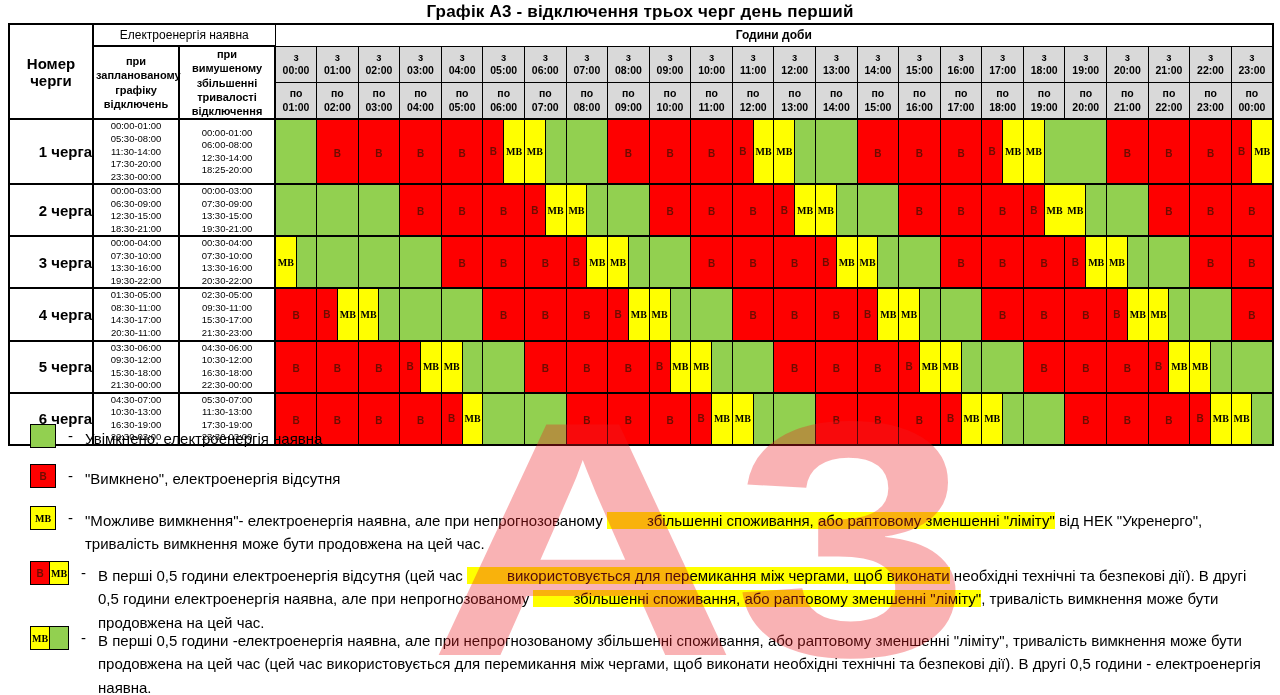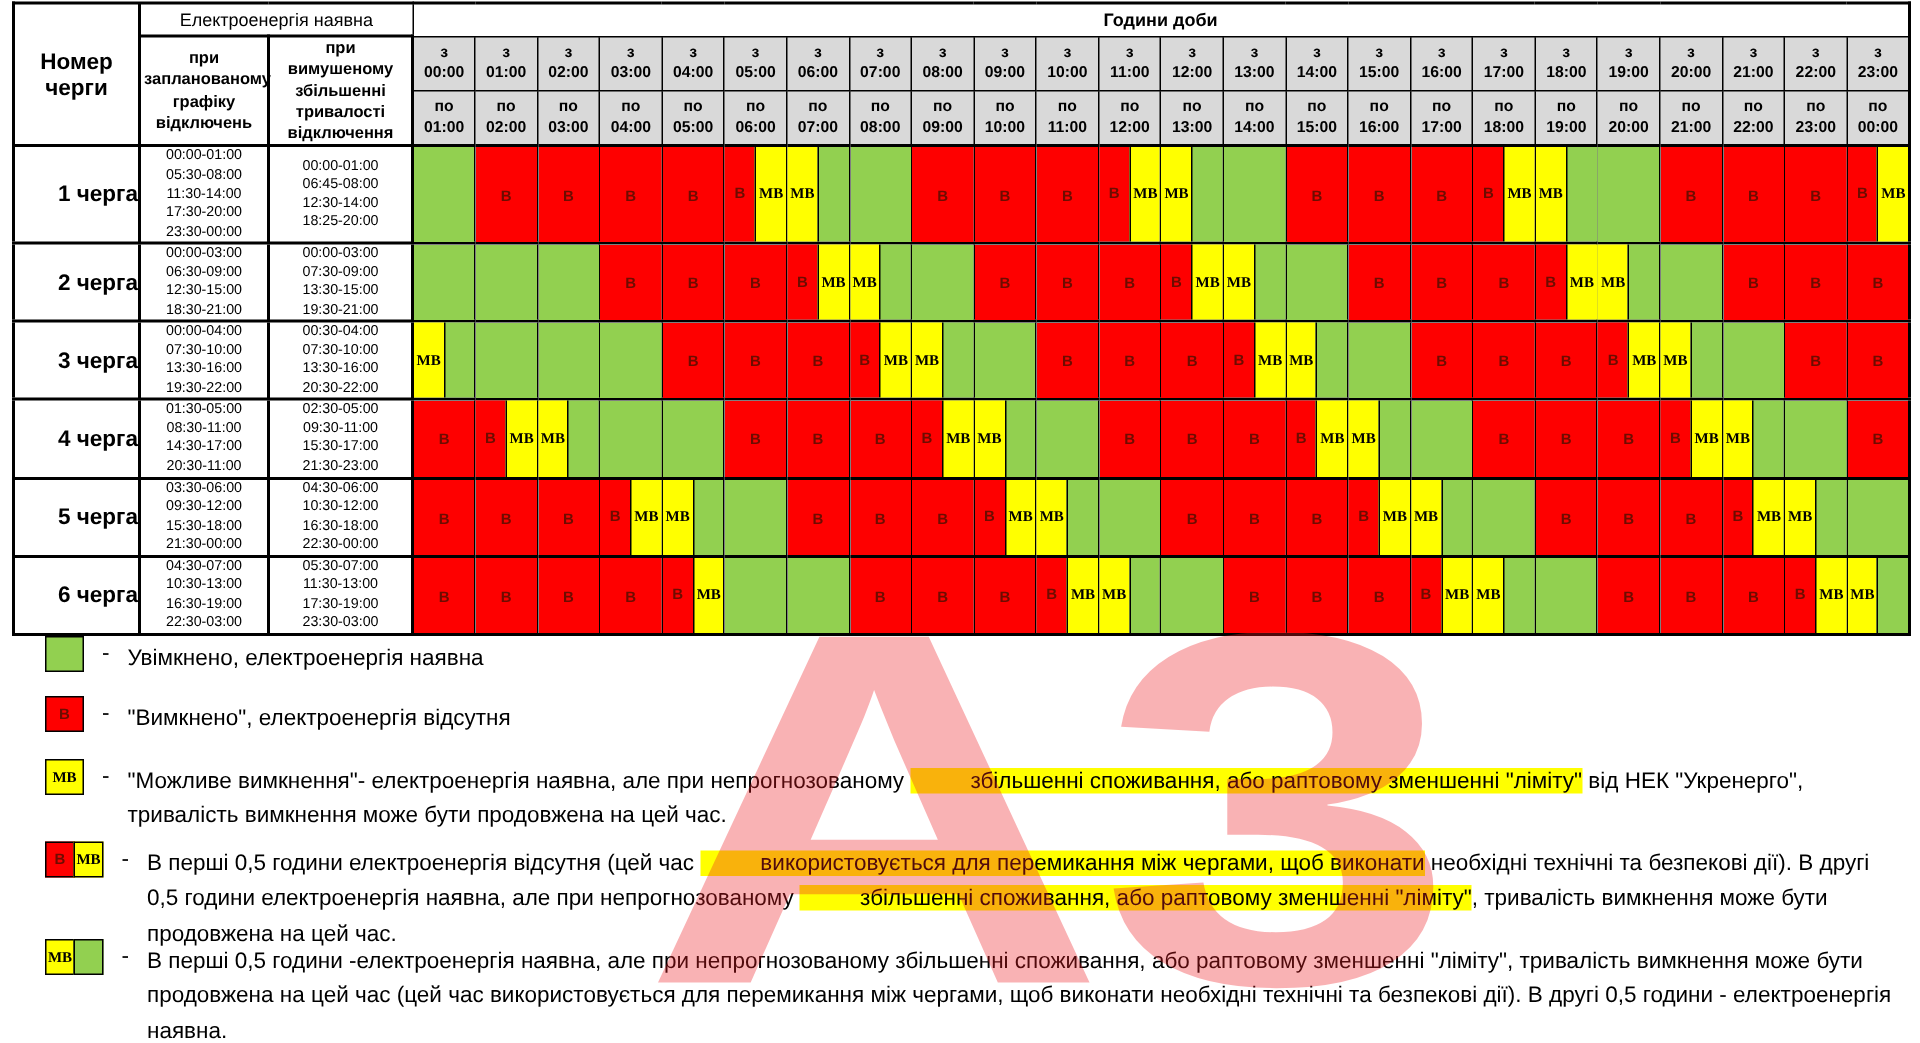--- a/index.html
+++ b/index.html
@@ -64,20 +64,21 @@
   .watermark{
     position:absolute;left:428px;top:372px;z-index:9;pointer-events:none;
     font-size:335px;font-weight:bold;line-height:1;letter-spacing:-4px;
     color:rgba(237,28,36,0.34);transform:scaleX(1.28);transform-origin:left top;
   }
 </style>
 </head>
 <body>
 
 <div class="page">
+  <div class="title">Графік А3 - відключення трьох черг день перший</div>
 
   <table>
     <colgroup>
       <col style="width:84px">
         <col style="width:86px">
         <col style="width:96px">
     </colgroup>
     <thead>
       <tr>
         <th class="qh" rowspan="3">Номер черги</th>
@@ -288,21 +289,21 @@
           <th class="qlabel">1 черга</th>
           <td class="times">
             <div>00:00-01:00</div>
             <div>05:30-08:00</div>
             <div>11:30-14:00</div>
             <div>17:30-20:00</div>
             <div>23:30-00:00</div>
           </td>
           <td class="times">
             <div>00:00-01:00</div>
-            <div>06:45-08:00</div>
+            <div>06:00-08:00</div>
             <div>12:30-14:00</div>
             <div>18:25-20:00</div>
           </td>
           <td class="cell g"></td>
           <td class="cell r"><span class="lbl-v">В</span></td>
           <td class="cell r"><span class="lbl-v">В</span></td>
           <td class="cell r"><span class="lbl-v">В</span></td>
           <td class="cell r"><span class="lbl-v">В</span></td>
           <td class="cell">
             <div class="split">

